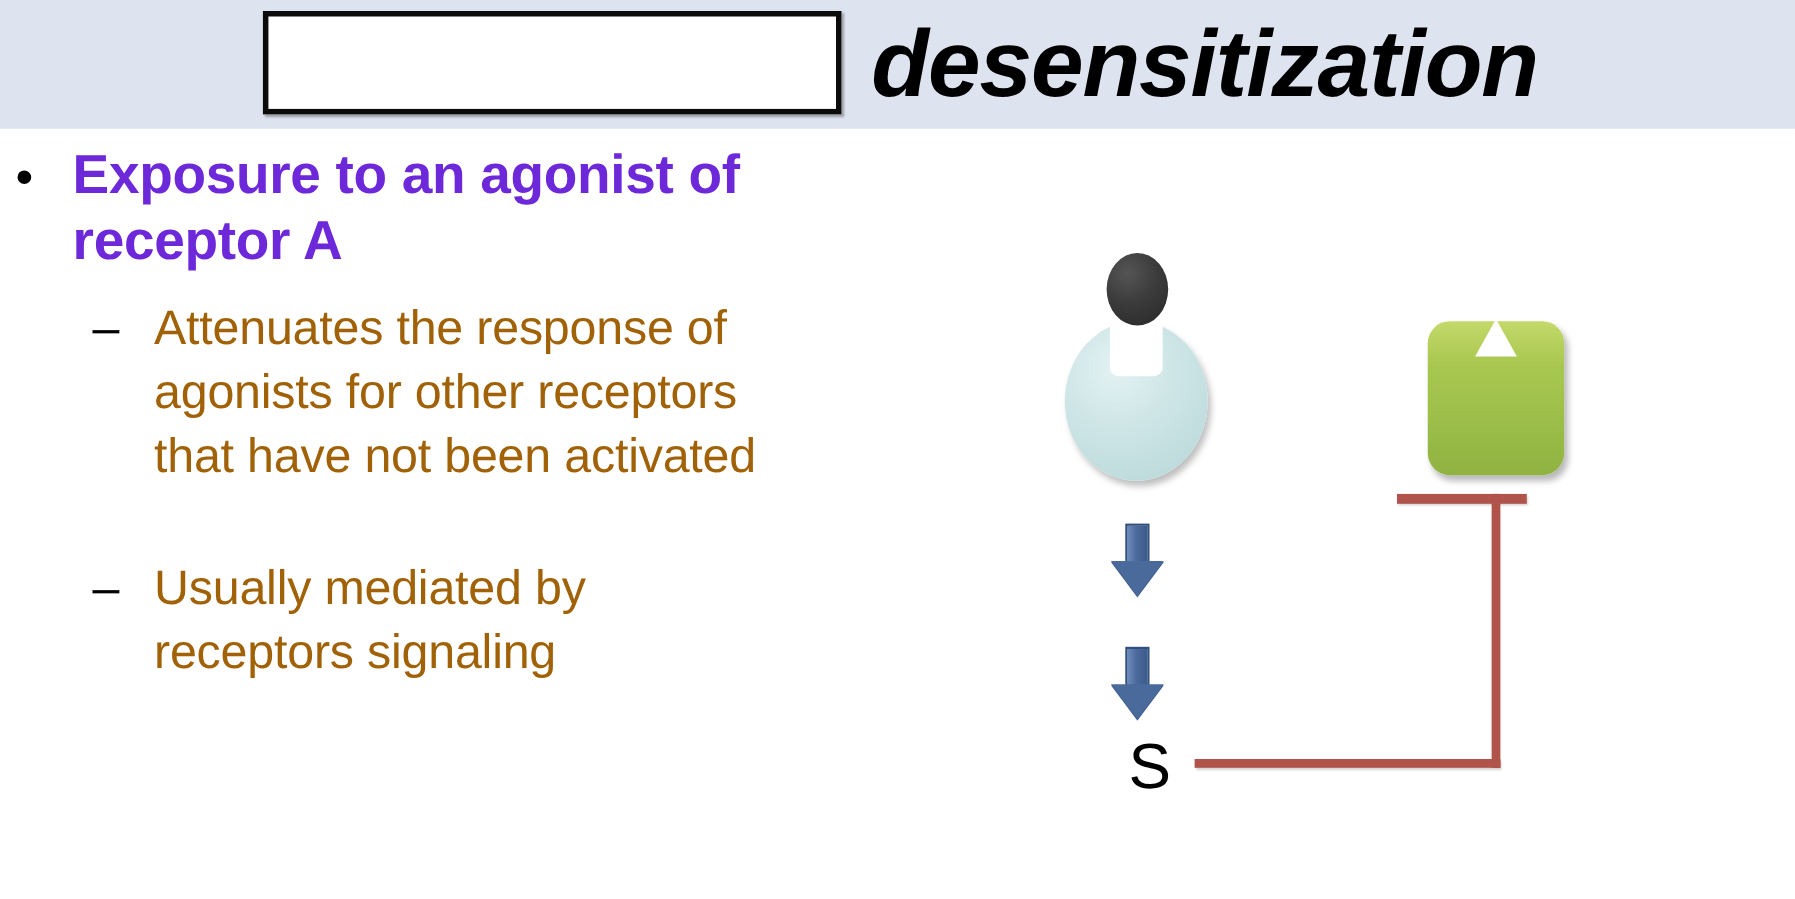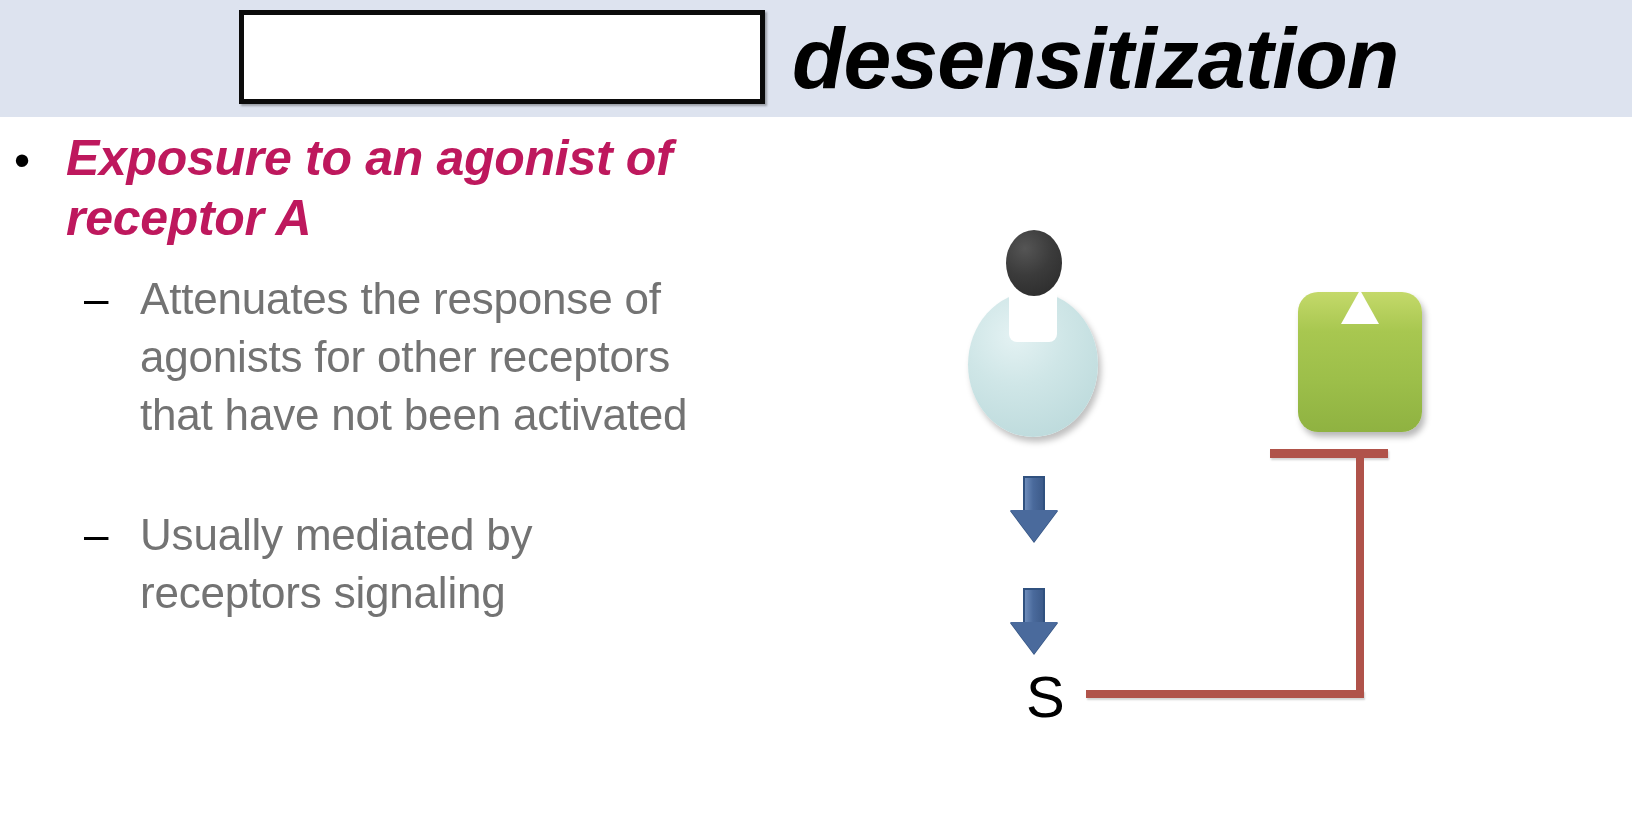--- a/index.html
+++ b/index.html
@@ -74,22 +74,21 @@
     top: 4px;
     font-size: 46px;
     line-height: 56px;
     color: #000000;
   }
   .l1-text {
     display: block;
     font-size: 50px;
     line-height: 60px;
     font-weight: bold;
-    font-style: italic;
-    color: #be185d;
+    color: #6d28d9;
     letter-spacing: -0.3px;
   }
 
   .l2-item {
     position: relative;
     padding-left: 140px;
     margin: 0 0 10px 0;
   }
   .l2-dash {
     position: absolute;
@@ -97,21 +96,21 @@
     top: 0;
     font-size: 44px;
     line-height: 58px;
     color: #000000;
   }
   .l2-text {
     display: block;
     font-size: 44px;
     line-height: 58px;
     font-weight: normal;
-    color: #737373;
+    color: #a16207;
     letter-spacing: -0.2px;
     max-width: 560px;
   }
   .l2-spacer { height: 52px; }
 
   
   .diagram {
     position: absolute;
     left: 930px;
     top: 200px;

